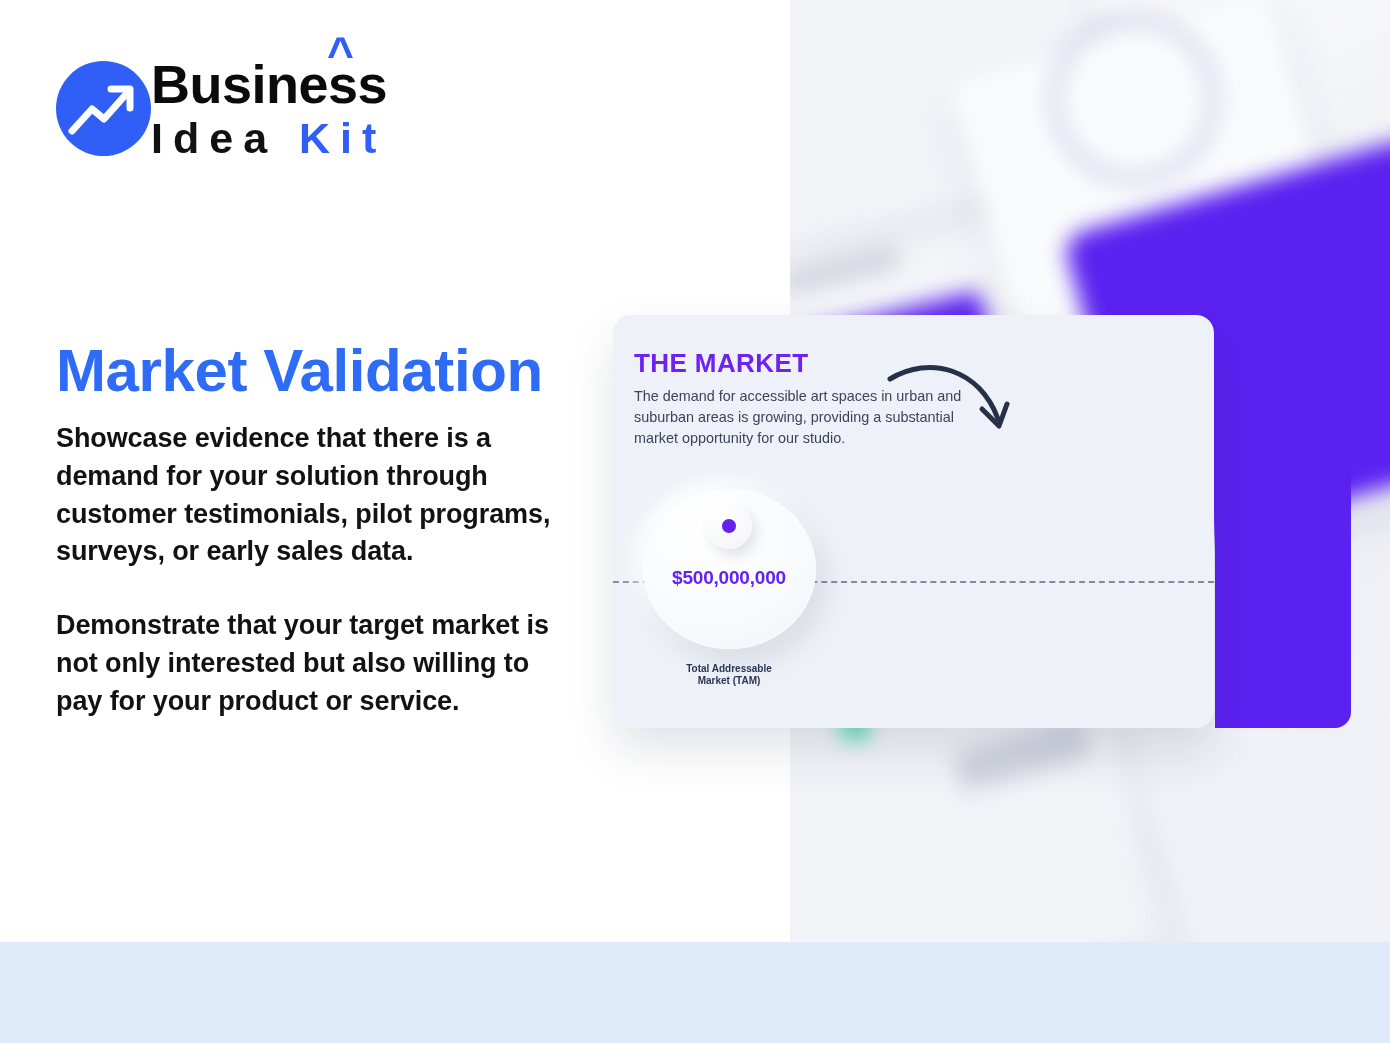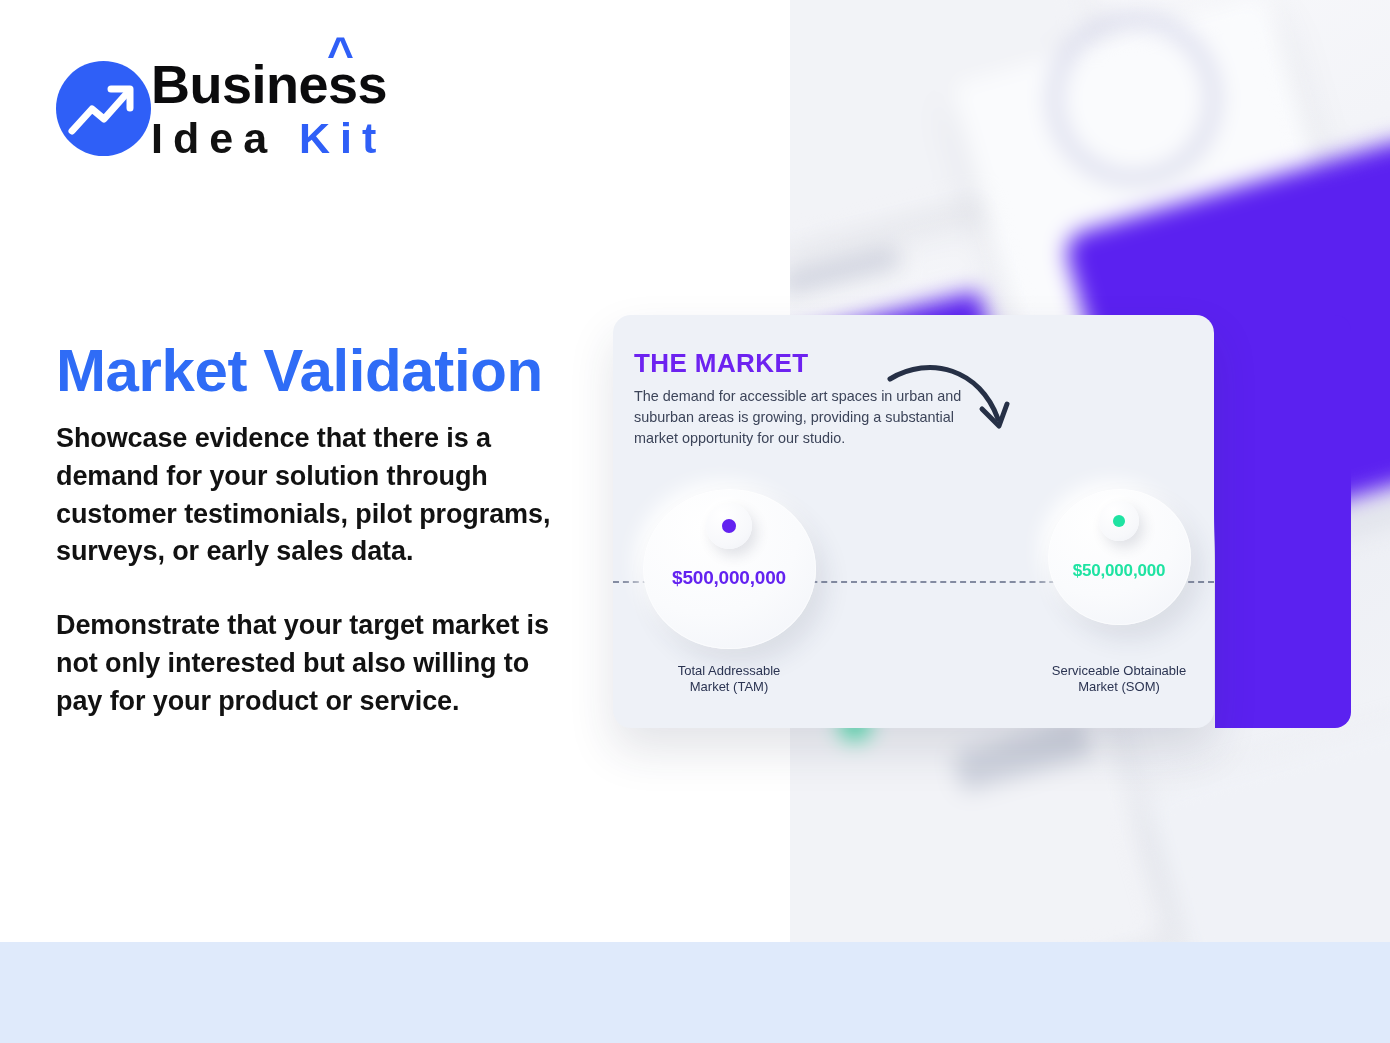--- a/index.html
+++ b/index.html
@@ -97,21 +97,21 @@
   .bubble.small .knob{width:40px;height:40px;top:12px;}
   .knob .core{width:14px;height:14px;border-radius:50%;}
   .bubble.small .knob .core{width:12px;height:12px;}
   .amount{
     position:absolute;left:0;right:0;top:78px;
     font-size:19px;font-weight:800;letter-spacing:-0.2px;
   }
   .bubble.small .amount{top:72px;font-size:17px;}
   .caption{
     position:absolute;left:0;right:0;top:174px;
-    font-size:13px;font-weight:400;line-height:1.22;color:#2b3452;
+    font-size:10px;font-weight:700;line-height:1.22;color:#2b3452;
   }
 
   
   .bottom-strip{position:absolute;left:0;top:942px;width:1390px;height:101px;background:#dfeafb;}
 </style>
 </head>
 <body>
 
 <div class="stage">
 
@@ -187,29 +187,17 @@
         </div>
         <div class="caption">
           <span>Total Addressable</span><br>
           <span>Market (TAM)</span>
         </div>
       </div>
 
       <div class="bubble mid" style="left:214px;width:200px;">
       </div>
 
-      <div class="bubble small" style="left:411px;width:190px;">
-        <div class="disc">
-          <div class="knob">
-            <span class="core" style="background:#1fe3a2;"></span>
-          </div>
-          <div class="amount" style="color:#1fe3a2;">$50,000,000</div>
-        </div>
-        <div class="caption">
-          <span>Serviceable Obtainable</span><br>
-          <span>Market (SOM)</span>
-        </div>
-      </div>
     </div>
   </div>
 
   <div class="bottom-strip"></div>
 </div>
 
 </body></html>

